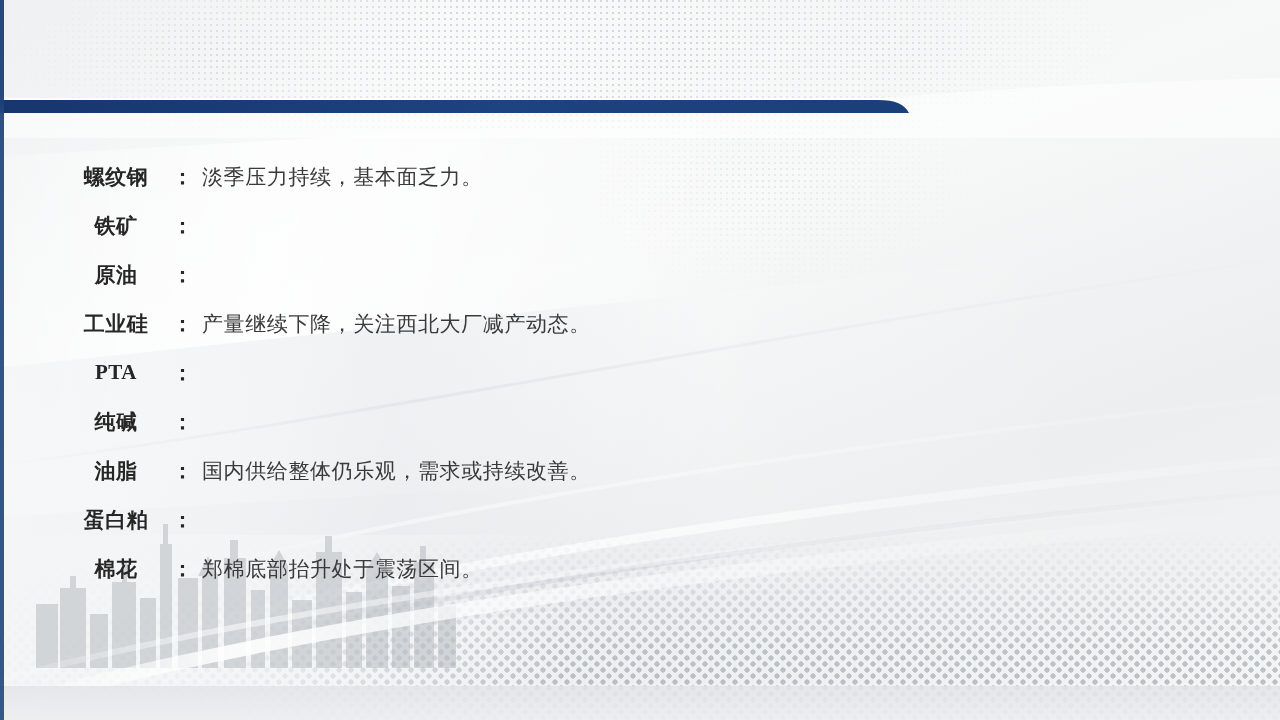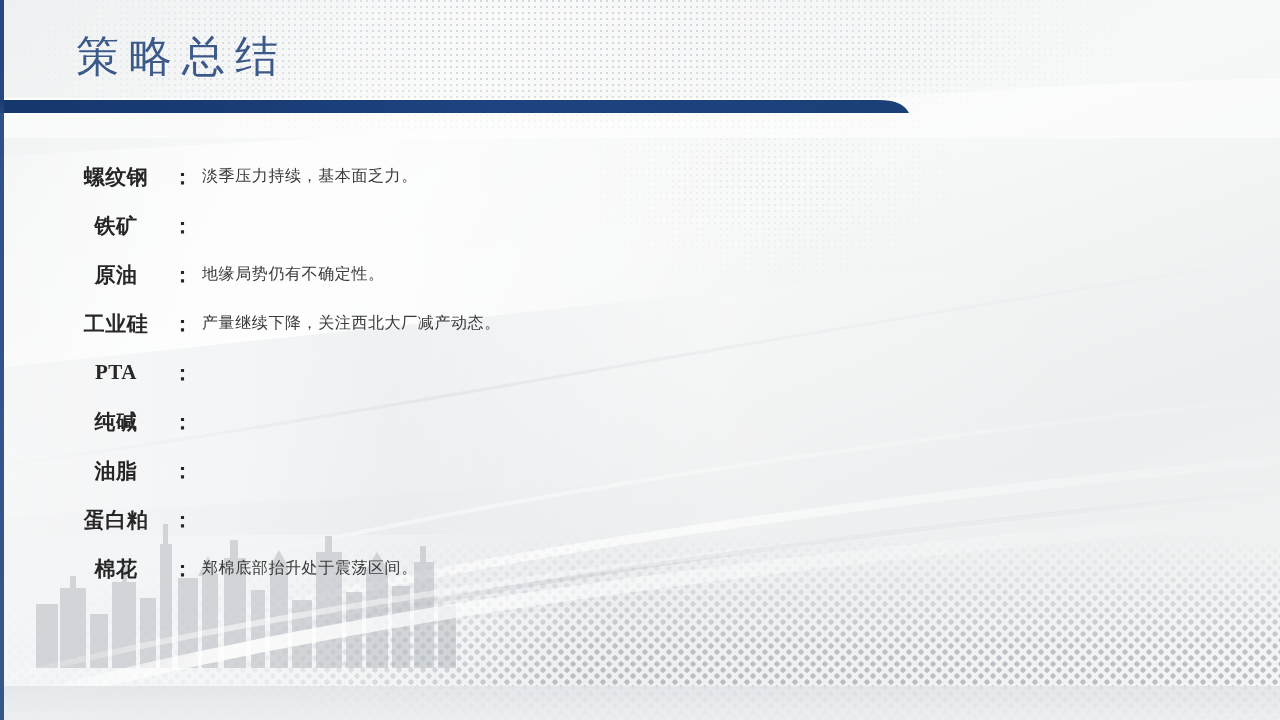--- a/index.html
+++ b/index.html
@@ -160,21 +160,21 @@
     letter-spacing: 0.5px;
     white-space: nowrap;
   }
   .colon {
     font-weight: 700;
     font-size: 21px;
     color: #262626;
     margin-right: 9px;
   }
   .text-cell {
-    font-size: 16px;
+    font-size: 21px;
     color: #3a3a3a;
     letter-spacing: 0.6px;
     white-space: nowrap;
   }
 </style>
 </head>
 <body>
 
 <div id="slide">
 
@@ -264,42 +264,40 @@
         <linearGradient id="navy" x1="0" y1="0" x2="1" y2="0">
           <stop offset="0%" stop-color="#16366d"></stop>
           <stop offset="55%" stop-color="#1d4380"></stop>
           <stop offset="100%" stop-color="#1b3f78"></stop>
         </linearGradient>
       </defs>
       <path d="M0,6 L880,6 C 898,6 906,10 910,20 L905,22 C 898,15 890,18 870,18 L0,18 Z" fill="#ffffff" opacity="0.9"></path>
       <path d="M0,8 L878,8 C 896,8 904,12 909,21 L0,21 Z" fill="url(#navy)"></path>
     </svg>
 
-    <div class="title">策略总结</div>
   </div>
 
   <div class="layer edge-line"></div>
 
   <div class="body-list">
 
     <div class="line">
       <span class="label-cell">螺纹钢</span>
       <span class="colon">：</span>
       <span class="text-cell">淡季压力持续，基本面乏力。</span>
     </div>
 
     <div class="line">
       <span class="label-cell">铁矿</span>
       <span class="colon">：</span>
     </div>
 
     <div class="line">
       <span class="label-cell">原油</span>
       <span class="colon">：</span>
-      <span class="text-cell">地缘局势仍有不确定性。</span>
     </div>
 
     <div class="line">
       <span class="label-cell">工业硅</span>
       <span class="colon">：</span>
       <span class="text-cell">产量继续下降，关注西北大厂减产动态。</span>
     </div>
 
     <div class="line">
       <span class="label-cell">PTA</span>
@@ -307,20 +305,21 @@
     </div>
 
     <div class="line">
       <span class="label-cell">纯碱</span>
       <span class="colon">：</span>
     </div>
 
     <div class="line">
       <span class="label-cell">油脂</span>
       <span class="colon">：</span>
+      <span class="text-cell">国内供给整体仍乐观，需求或持续改善。</span>
     </div>
 
     <div class="line">
       <span class="label-cell">蛋白粕</span>
       <span class="colon">：</span>
     </div>
 
     <div class="line">
       <span class="label-cell">棉花</span>
       <span class="colon">：</span>

